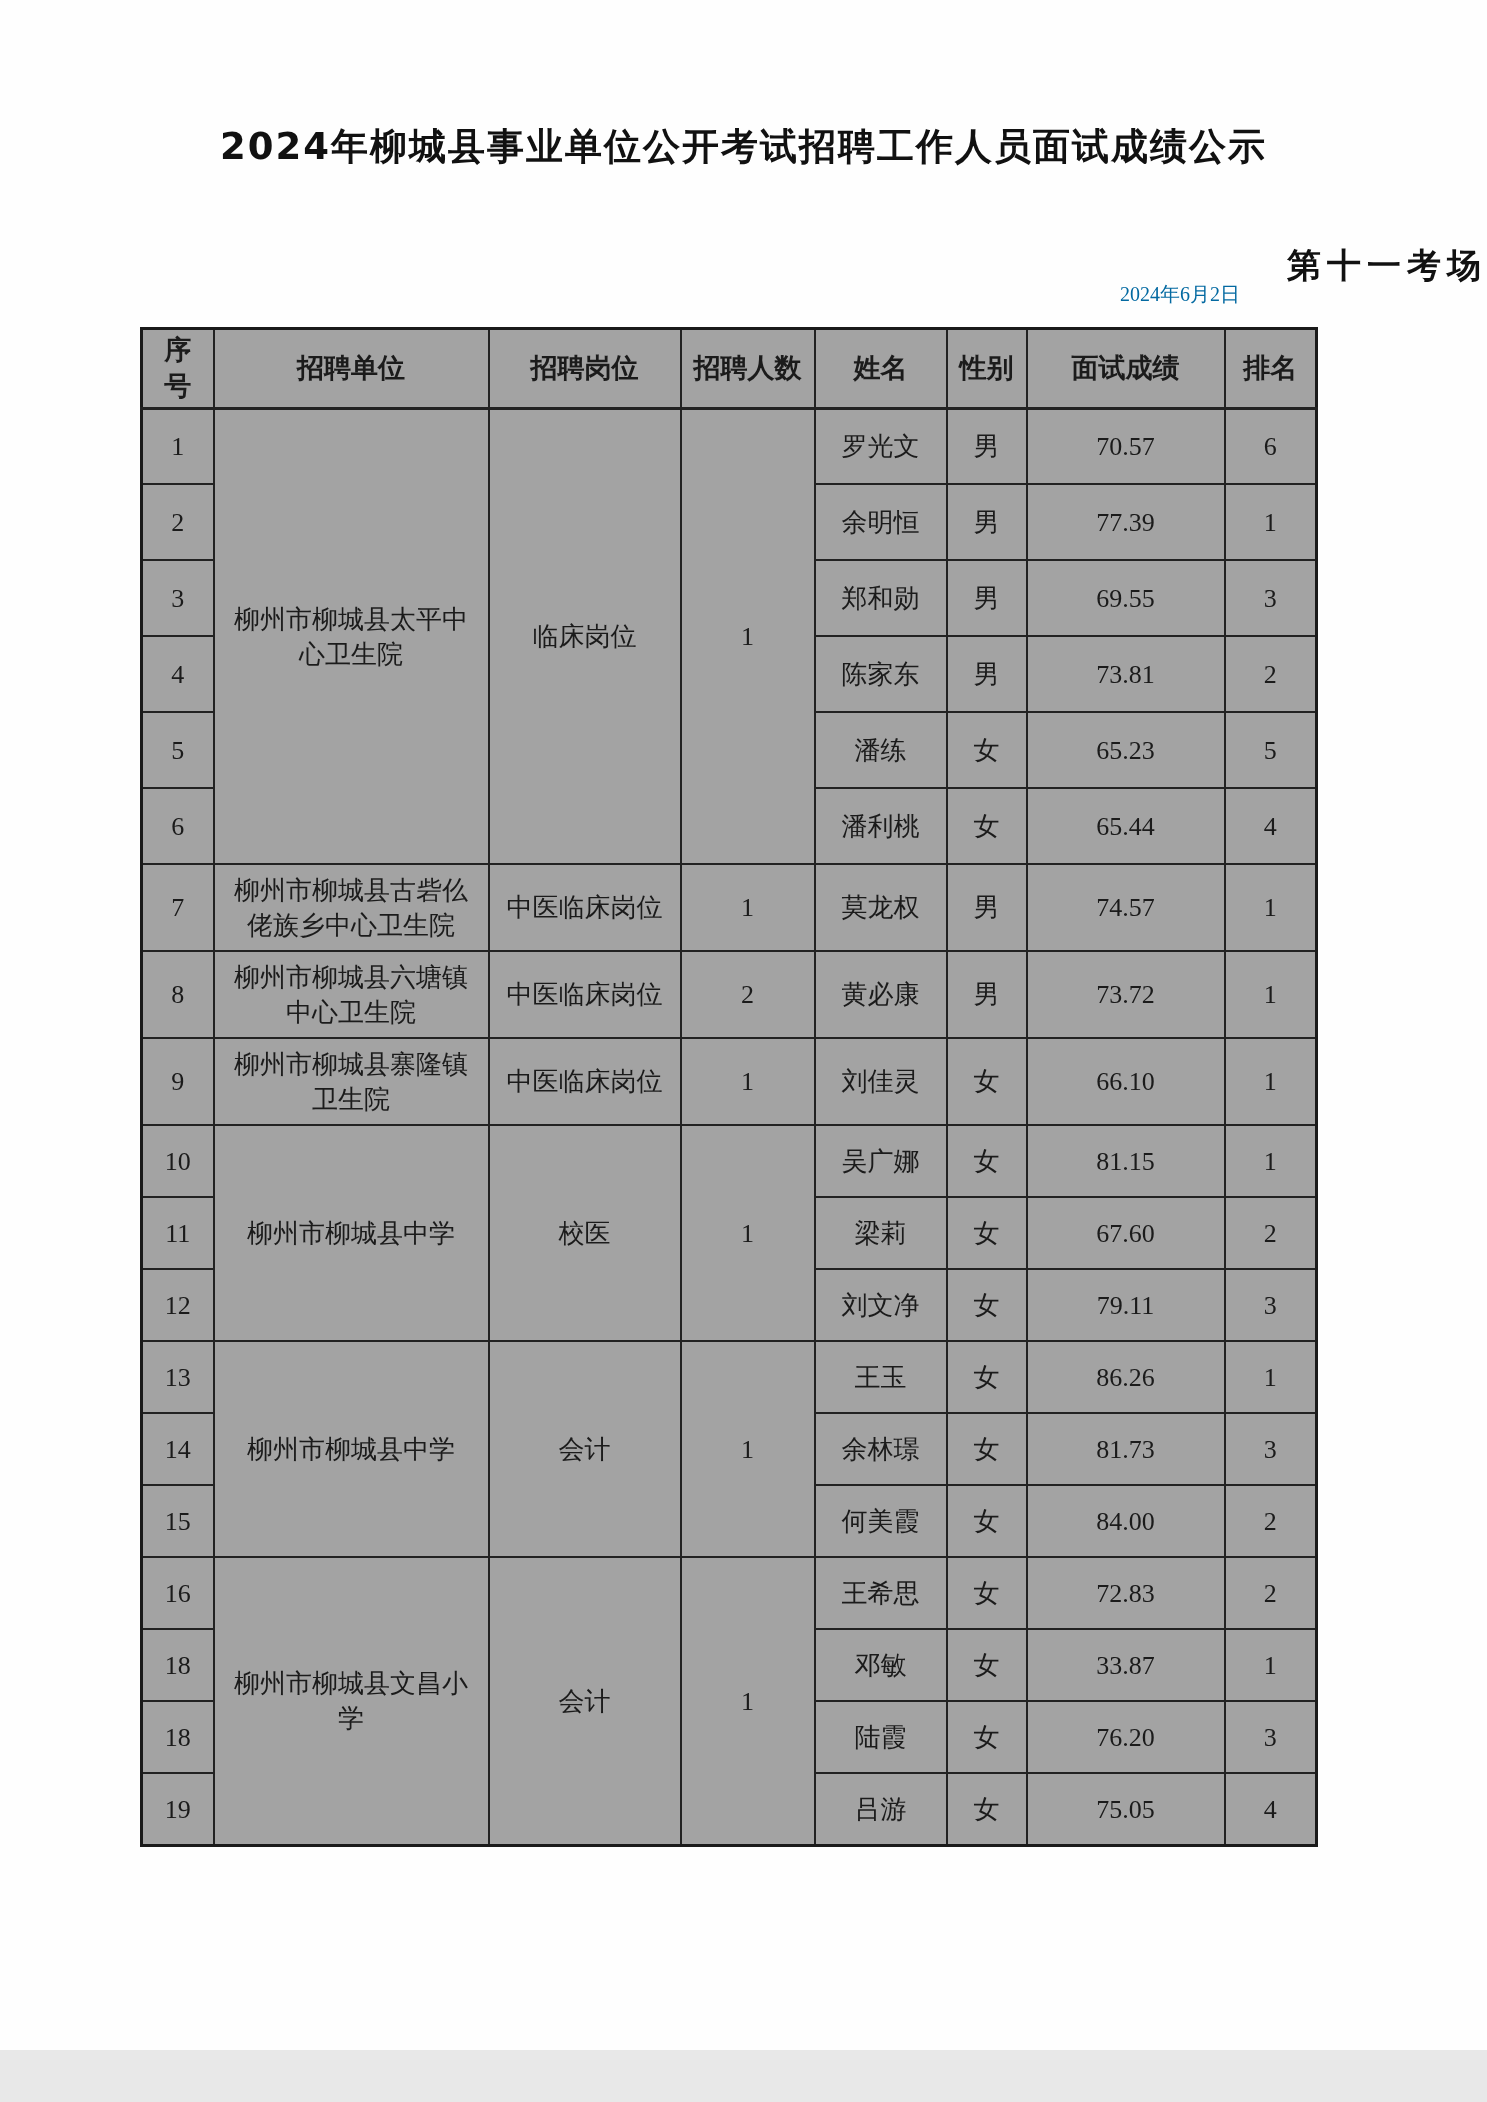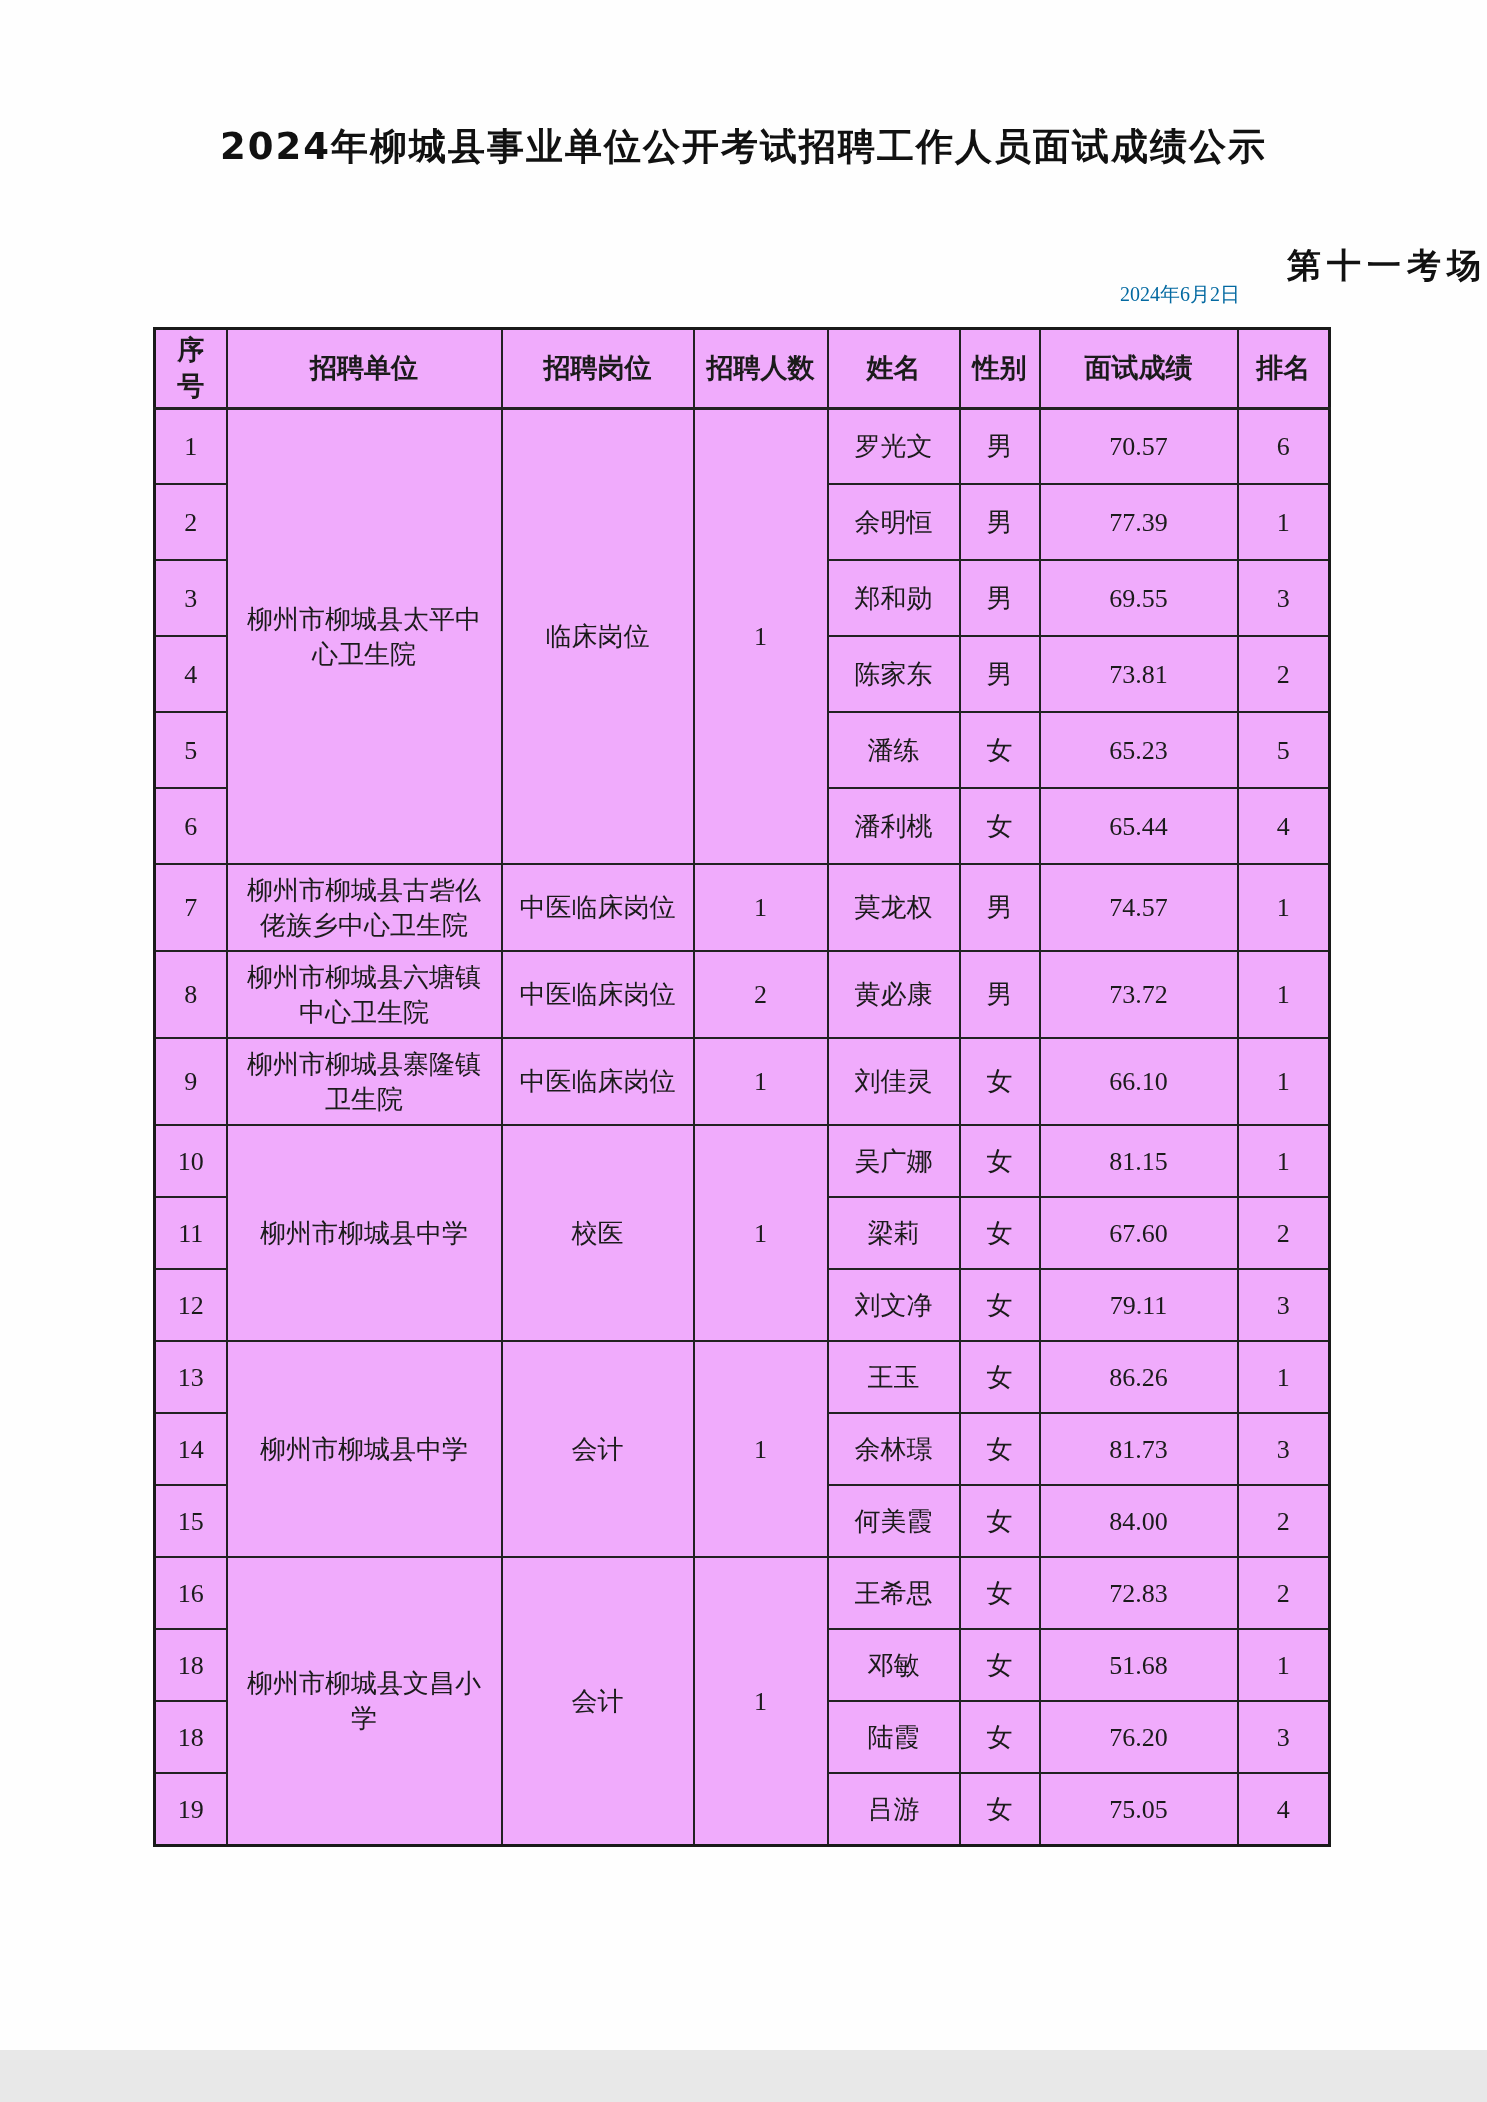--- a/index.html
+++ b/index.html
@@ -44,26 +44,26 @@
     position: absolute;
     top: 281px;
     left: 1040px;
     width: 200px;
     text-align: right;
     font-size: 20px;
     color: #0369a1;
   }
   table.results {
     position: absolute;
-    left: 153px;
+    left: 140px;
     top: 327px;
     width: 1175px;
     border-collapse: collapse;
     table-layout: fixed;
-    background: #f0abfc;
+    background: #a3a3a3;
   }
   table.results th,
   table.results td {
     border: 2px solid #222;
     text-align: center;
     vertical-align: middle;
     font-size: 26px;
     color: #1b1b1b;
     line-height: 1.35;
     padding: 2px 12px;
@@ -246,21 +246,21 @@
           <td class="c-count" rowspan="4">1</td>
           <td class="c-name">王希思</td>
           <td class="c-gender">女</td>
           <td class="c-score">72.83</td>
           <td class="c-rank">2</td>
         </tr>
         <tr class="rh-72">
           <td class="c-no">18</td>
           <td class="c-name">邓敏</td>
           <td class="c-gender">女</td>
-          <td class="c-score">51.68</td>
+          <td class="c-score">33.87</td>
           <td class="c-rank">1</td>
         </tr>
         <tr class="rh-72">
           <td class="c-no">18</td>
           <td class="c-name">陆霞</td>
           <td class="c-gender">女</td>
           <td class="c-score">76.20</td>
           <td class="c-rank">3</td>
         </tr>
         <tr class="rh-72">

